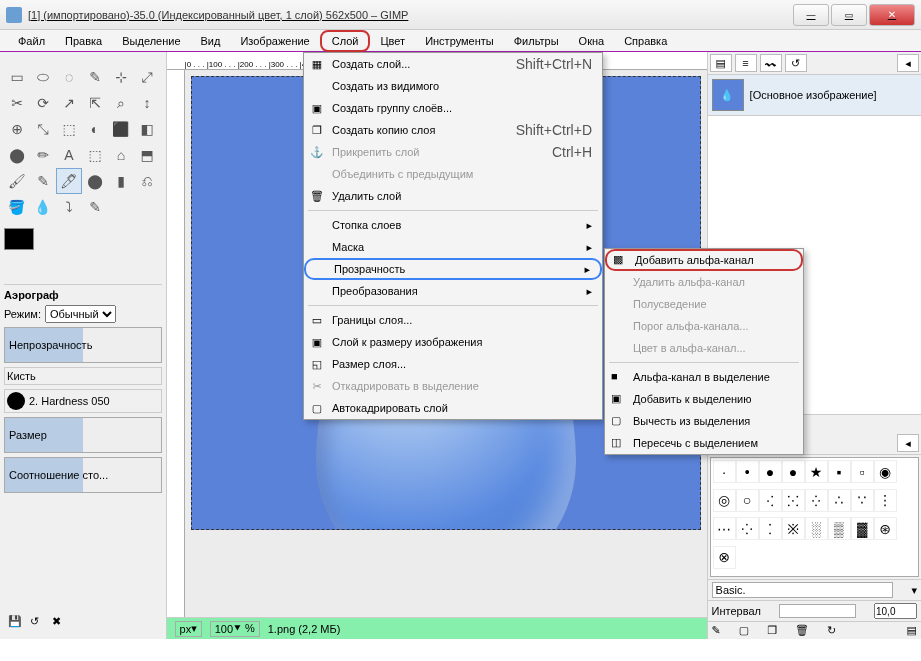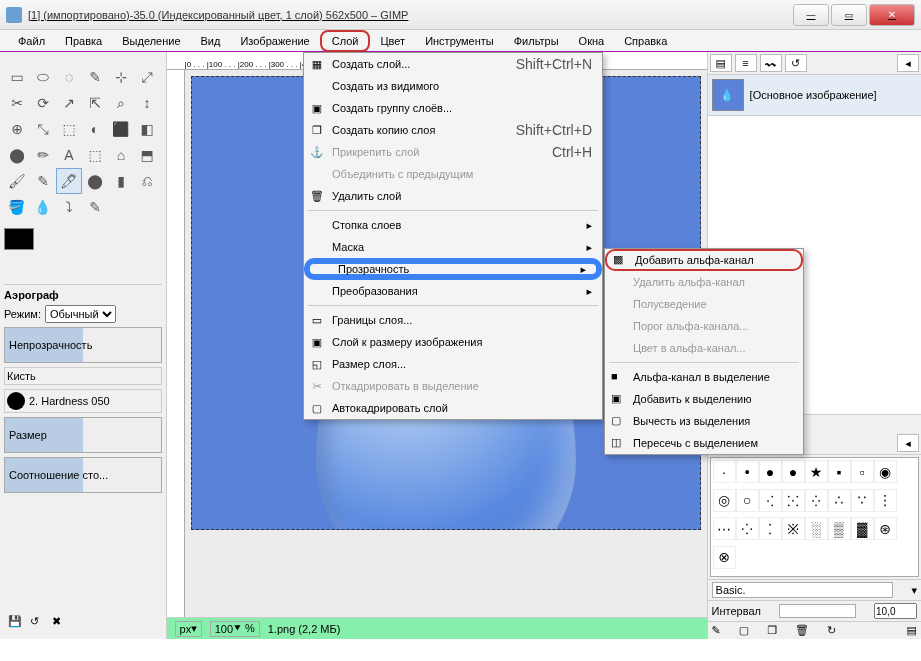--- a/index.html
+++ b/index.html
@@ -51,21 +51,21 @@
 .layer-thumb{width:32px;height:32px;background:#5a82d8;border:1px solid #888;display:flex;align-items:center;justify-content:center;}
 .brush-grid{display:flex;flex-wrap:wrap;gap:0;background:#fff;border:1px solid #aaa;padding:2px;min-height:120px;margin:2px;}
 .brush{width:23px;height:23px;border:1px solid #eee;display:flex;align-items:center;justify-content:center;font-size:14px;}
 .r-row{display:flex;align-items:center;padding:2px 4px;border-top:1px solid #ccc;font-size:10px;gap:18px;}
 .r-row input{width:43px;height:16px;font-size:10px;}
 
 .menu-popup{position:absolute;top:52px;left:303px;width:300px;background:#f4f4f4;border:1px solid #999;box-shadow:3px 3px 6px rgba(0,0,0,.25);z-index:10;}
 .menu-popup .mi{display:flex;align-items:center;height:22px;padding:0 10px 0 28px;position:relative;}
 .menu-popup .mi.sep{height:1px;background:#ccc;margin:3px 4px;}
 .menu-popup .mi.disabled{color:#999;}
-.menu-popup .mi.hl{border:6px solid #3b82f6;border-radius:10px;gap:12px;}
+.menu-popup .mi.hl{border:2px solid #3b82f6;border-radius:10px;gap:12px;}
 .menu-popup .mi .sc{margin-left:auto;color:#555;font-size:14px;}
 .menu-popup .mi .arr{margin-left:auto;}
 .menu-popup .mi .mico{position:absolute;left:6px;width:14px;height:14px;font-size:11px;display:flex;align-items:center;justify-content:center;}
 
 .submenu{position:absolute;top:248px;left:604px;width:200px;background:#f4f4f4;border:1px solid #999;box-shadow:3px 3px 6px rgba(0,0,0,.25);z-index:11;}
 .submenu .mi{display:flex;align-items:center;height:22px;padding:0 10px 0 28px;position:relative;}
 .submenu .mi.hl{border:2px solid #c33;border-radius:10px;}
 .submenu .mi.disabled{color:#999;}
 .submenu .mi.sep{height:1px;background:#ccc;margin:3px 4px;}
 .submenu .mi .mico{position:absolute;left:6px;width:14px;height:14px;font-size:11px;}

